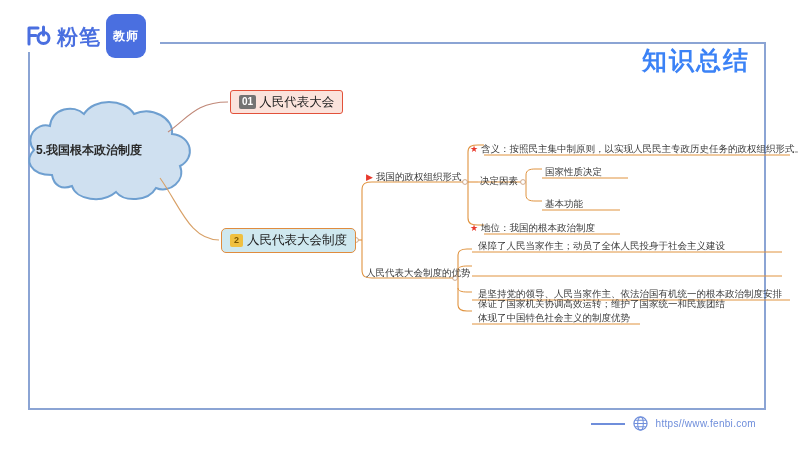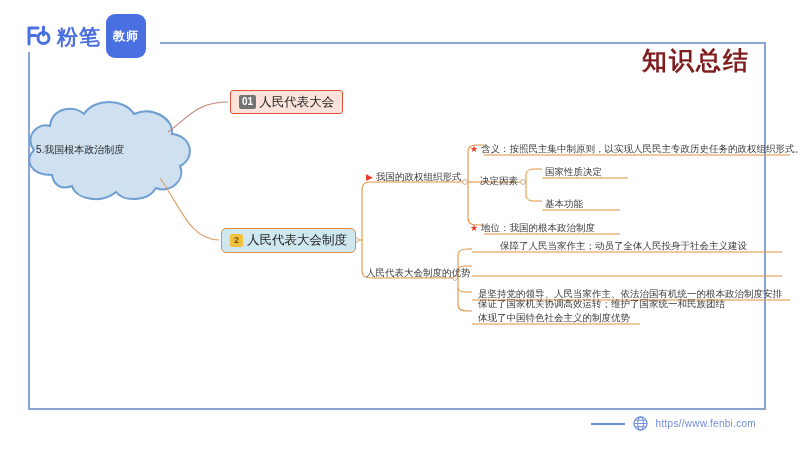--- a/index.html
+++ b/index.html
@@ -19,21 +19,21 @@
   
   .logo{position:absolute;left:26px;top:14px;display:flex;align-items:center;gap:5px;}
   .logo-mark{width:26px;height:26px;}
   .logo-text{font-size:21px;font-weight:bold;color:#4a6fe0;letter-spacing:1px;line-height:1;}
   .logo-badge{
     background:#4a6fe0;color:#fff;font-size:12px;font-weight:bold;
     padding:16px 7px;border-radius:9px;line-height:1;letter-spacing:1px;
   }
   .page-title{
     position:absolute;right:50px;top:44px;
-    font-size:25px;font-weight:bold;color:#7f1d1d;letter-spacing:2px;
+    font-size:25px;font-weight:bold;color:#3b82f6;letter-spacing:2px;
   }
 
   
   .canvas{position:absolute;left:0;top:0;width:800px;height:450px;pointer-events:none;}
 
   
   .node{position:absolute;display:flex;align-items:center;box-sizing:border-box;white-space:nowrap;}
 
   .node-01{
     left:230px;top:90px;height:24px;padding:0 8px;
@@ -148,21 +148,21 @@
     <path d="M472 276 L 782 276" fill="none" stroke="#e0933f" stroke-width="1"></path>
     <path d="M472 300 L 790 300" fill="none" stroke="#e0933f" stroke-width="1"></path>
     <path d="M472 324 L 640 324" fill="none" stroke="#e0933f" stroke-width="1"></path>
 
     <circle cx="356" cy="240" r="2.4" fill="#fff" stroke="#c9a080" stroke-width=".9"></circle>
     <circle cx="465" cy="182" r="2.4" fill="#fff" stroke="#c9a080" stroke-width=".9"></circle>
     <circle cx="523" cy="182" r="2.4" fill="#fff" stroke="#c9a080" stroke-width=".9"></circle>
     <circle cx="455" cy="278" r="2.4" fill="#fff" stroke="#c9a080" stroke-width=".9"></circle>
   </svg>
 
-  <div class="leaf" style="left:36px;top:144px;font-size:10px;font-weight:normal;color:#2b2b2b;">5.我国根本政治制度</div>
+  <div class="leaf" style="left:36px;top:144px;font-size:12px;font-weight:bold;color:#2b2b2b;">5.我国根本政治制度</div>
 
   <div class="node node-01">
     <span class="badge-01">01</span>
     <span>人民代表大会</span>
   </div>
 
   <div class="node node-02">
     <span class="badge-02">2</span>
     <span>人民代表大会制度</span>
   </div>
@@ -185,21 +185,21 @@
 
   <div class="leaf with-star" style="left:470px;top:223px;">
     <span class="star">★</span>
     <span>地位：我国的根本政治制度</span>
   </div>
 
   <div class="branch-label" style="left:366px;top:268px;">
     <span>人民代表大会制度的优势</span>
   </div>
 
-  <div class="leaf" style="left:500px;top:241px;">保障了人民当家作主；动员了全体人民投身于社会主义建设</div>
+  <div class="leaf" style="left:478px;top:241px;">保障了人民当家作主；动员了全体人民投身于社会主义建设</div>
   <div class="leaf" style="left:478px;top:265px;margin-top:34px;">保证了国家机关协调高效运转；维护了国家统一和民族团结</div>
   <div class="leaf" style="left:478px;top:289px;">是坚持党的领导、人民当家作主、依法治国有机统一的根本政治制度安排</div>
   <div class="leaf" style="left:478px;top:313px;">体现了中国特色社会主义的制度优势</div>
 
   <div class="footer">
     <span class="footer-dash"></span>
     <svg class="globe" viewBox="0 0 16 16">
       <circle cx="8" cy="8" r="7" fill="none" stroke="#6f8edb" stroke-width="1.3"></circle>
       <ellipse cx="8" cy="8" rx="3" ry="7" fill="none" stroke="#6f8edb" stroke-width="1.1"></ellipse>
       <path d="M1.2 8 H14.8 M2.3 4.6 H13.7 M2.3 11.4 H13.7" stroke="#6f8edb" stroke-width="1.1"></path>

